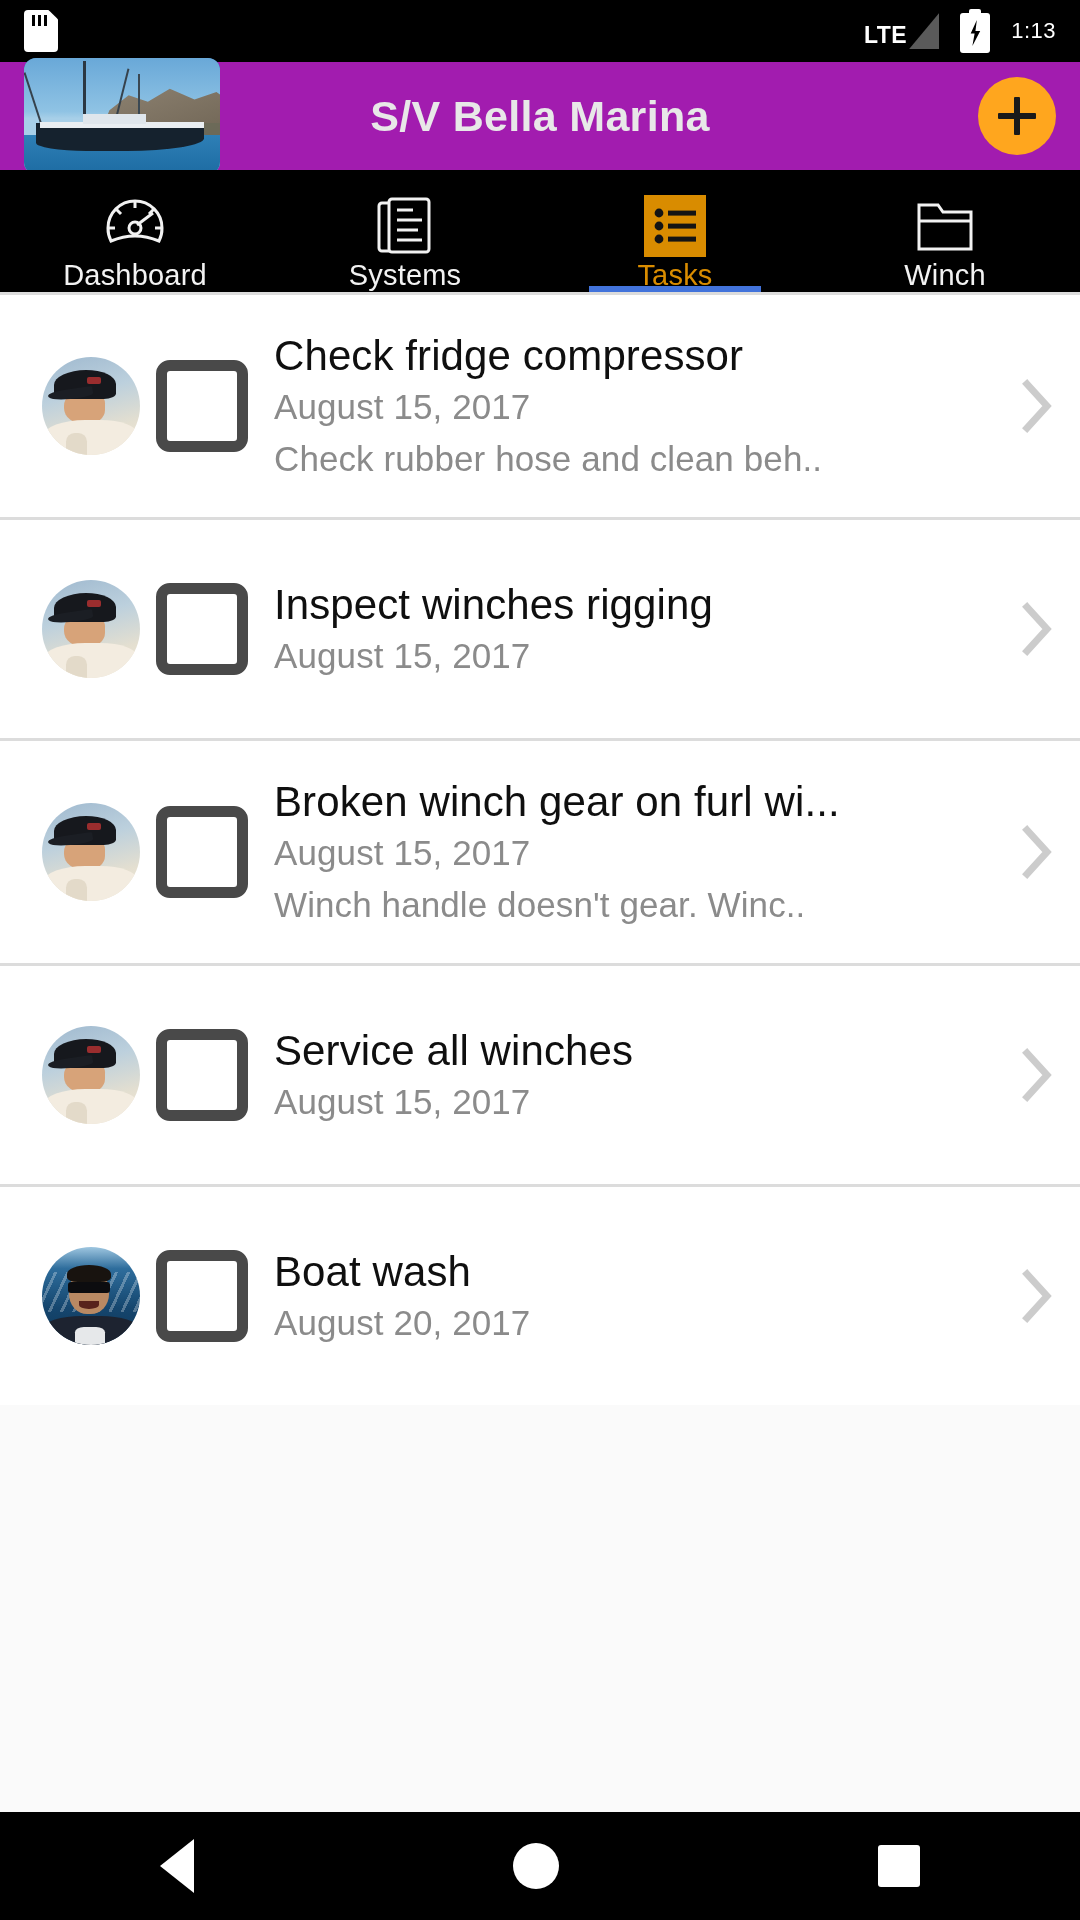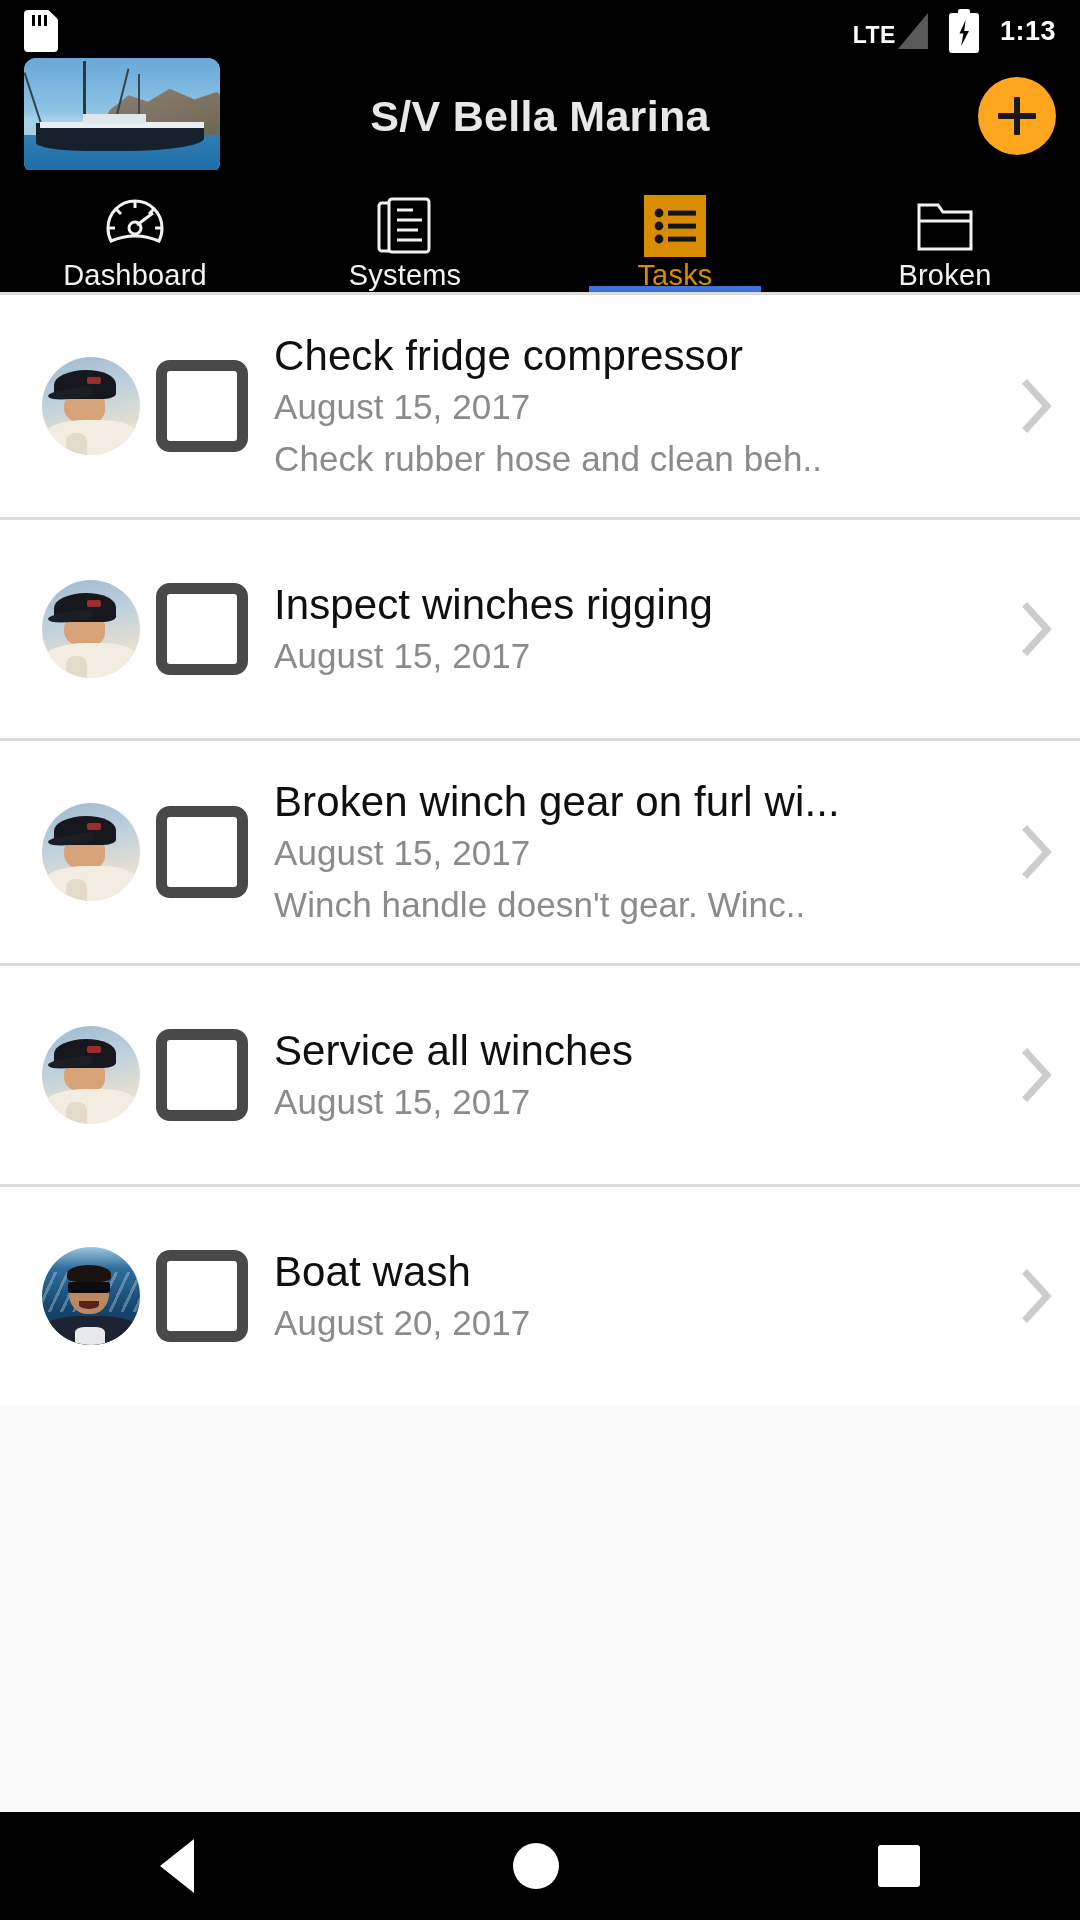--- a/index.html
+++ b/index.html
@@ -31,25 +31,25 @@
   .lte-wrap { display:flex; align-items:flex-end; gap:2px; }
   .lte-text { font-size:23px; font-weight:bold; letter-spacing:0.5px; line-height:1; padding-bottom:2px;}
   .sig-tri { width:30px; height:36px; background:#5a5a5a; clip-path:polygon(100% 0, 100% 100%, 0 100%); }
   .batt { width:30px; height:44px; position:relative; }
   .batt .shell { position:absolute; inset:0; top:4px; background:#fff; border-radius:3px; }
   .batt .nub { position:absolute; left:9px; top:0; width:12px; height:6px; background:#fff; border-radius:2px 2px 0 0; }
   .batt .bolt {
     position:absolute; left:8px; top:11px; width:14px; height:26px; background:#000;
     clip-path:polygon(62% 0, 18% 52%, 46% 52%, 30% 100%, 86% 42%, 52% 42%);
   }
-  .clock { font-size:27px; font-weight:bold; letter-spacing:0.5px; line-height:1; }
+  .clock { font-size:22px; font-weight:normal; letter-spacing:0.5px; line-height:1; }
 
   
   .header {
-    height:108px; background:#000000; display:flex; align-items:center;
+    height:108px; background:#a21caf; display:flex; align-items:center;
     padding:0 24px; position:relative;
   }
   .boat-thumb {
     width:196px; height:116px; border-radius:12px; overflow:hidden;
     flex:none; position:relative; background:#2a6ea8;
   }
   .boat-thumb .sky { position:absolute; inset:0; background:linear-gradient(#69a8d8 0%, #8fc3e4 46%, #a7cfe8 52%); }
   .boat-thumb .mountain {
     position:absolute; left:38%; top:22%; width:70%; height:46%;
     background:linear-gradient(160deg,#8e8372,#6f6454);
@@ -263,21 +263,21 @@
       <span class="ul"></span>
     </div>
 
     <div class="tab">
       <span class="ic">
         <svg width="62" height="58" viewBox="0 0 62 58">
           <path d="M5 52 L5 8 L24 8 L29 15 L57 15 L57 52 Z" fill="none" stroke="#f2f2f2" stroke-width="3"></path>
           <line x1="5" y1="24" x2="57" y2="24" stroke="#f2f2f2" stroke-width="3"></line>
         </svg>
       </span>
-      <span class="tlabel">Broken</span>
+      <span class="tlabel">Winch</span>
 
     </div>
 
   </div>
 
   <div class="content">
 
     <div class="divider"></div>
 
     <div class="row tall">

